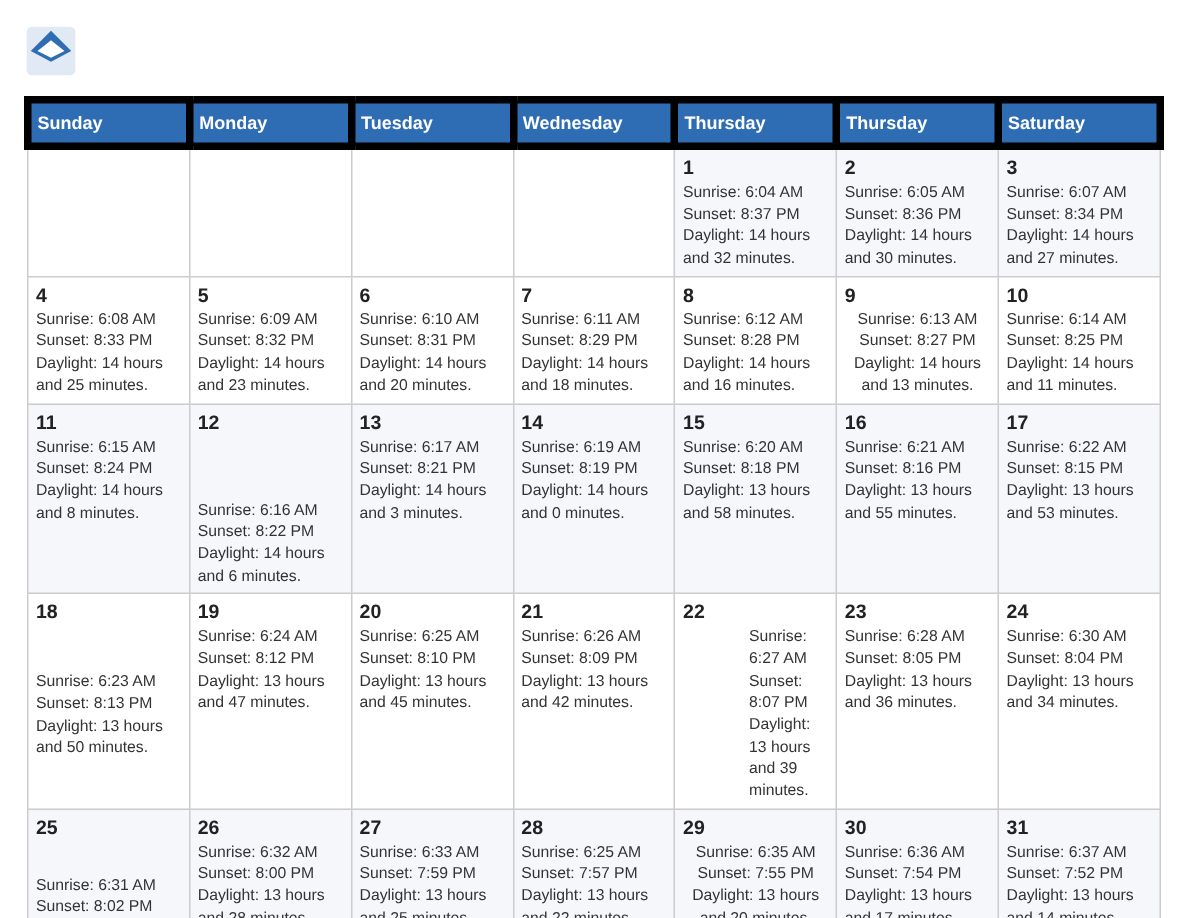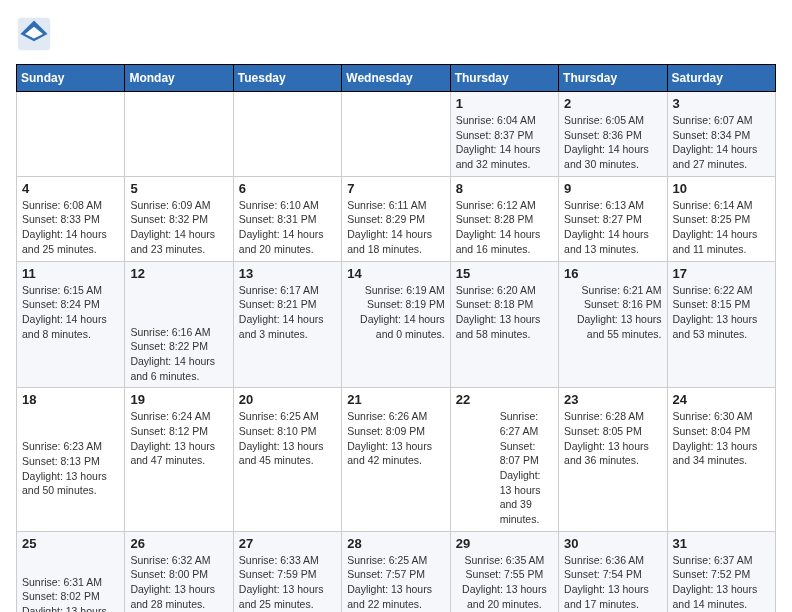--- a/index.html
+++ b/index.html
@@ -51,21 +51,21 @@
       border-collapse: collapse;
       font-size: 11px;
     }
     thead th {
       background-color: #2e6db4;
       color: #fff;
       padding: 6px 4px;
       text-align: left;
       font-size: 12px;
       font-weight: bold;
-      border: 1px solid #000000;
+      border: 5px solid #000000;
     }
     tbody td {
       border: 1px solid #ccc;
       vertical-align: top;
       padding: 4px 5px;
       width: calc(100% / 7);
       min-height: 80px;
       background: #fff;
     }
     tbody tr:nth-child(odd) td {
@@ -182,21 +182,21 @@
         </td>
         <td>
           <span class="day-number">8</span>
           <div class="day-detail" style="white-space: pre-line;">Sunrise: 6:12 AM
 Sunset: 8:28 PM
 Daylight: 14 hours
 and 16 minutes.</div>
         </td>
         <td>
           <span class="day-number">9</span>
-          <div class="day-detail" style="white-space: pre-line;">Sunrise: 6:13 AM
+          <div class="day-detail" style="white-space: pre-line; text-align: center;">Sunrise: 6:13 AM
 Sunset: 8:27 PM
 Daylight: 14 hours
 and 13 minutes.</div>
         </td>
         <td>
           <span class="day-number">10</span>
           <div class="day-detail" style="white-space: pre-line;">Sunrise: 6:14 AM
 Sunset: 8:25 PM
 Daylight: 14 hours
 and 11 minutes.</div>
@@ -219,35 +219,35 @@
         </td>
         <td>
           <span class="day-number">13</span>
           <div class="day-detail" style="white-space: pre-line;">Sunrise: 6:17 AM
 Sunset: 8:21 PM
 Daylight: 14 hours
 and 3 minutes.</div>
         </td>
         <td>
           <span class="day-number">14</span>
-          <div class="day-detail" style="white-space: pre-line; text-align: right;">Sunrise: 6:19 AM
+          <div class="day-detail" style="white-space: pre-line;">Sunrise: 6:19 AM
 Sunset: 8:19 PM
 Daylight: 14 hours
 and 0 minutes.</div>
         </td>
         <td>
           <span class="day-number">15</span>
           <div class="day-detail" style="white-space: pre-line;">Sunrise: 6:20 AM
 Sunset: 8:18 PM
 Daylight: 13 hours
 and 58 minutes.</div>
         </td>
         <td>
           <span class="day-number">16</span>
-          <div class="day-detail" style="white-space: pre-line; text-align: right;">Sunrise: 6:21 AM
+          <div class="day-detail" style="white-space: pre-line;">Sunrise: 6:21 AM
 Sunset: 8:16 PM
 Daylight: 13 hours
 and 55 minutes.</div>
         </td>
         <td>
           <span class="day-number">17</span>
           <div class="day-detail" style="white-space: pre-line;">Sunrise: 6:22 AM
 Sunset: 8:15 PM
 Daylight: 13 hours
 and 53 minutes.</div>

